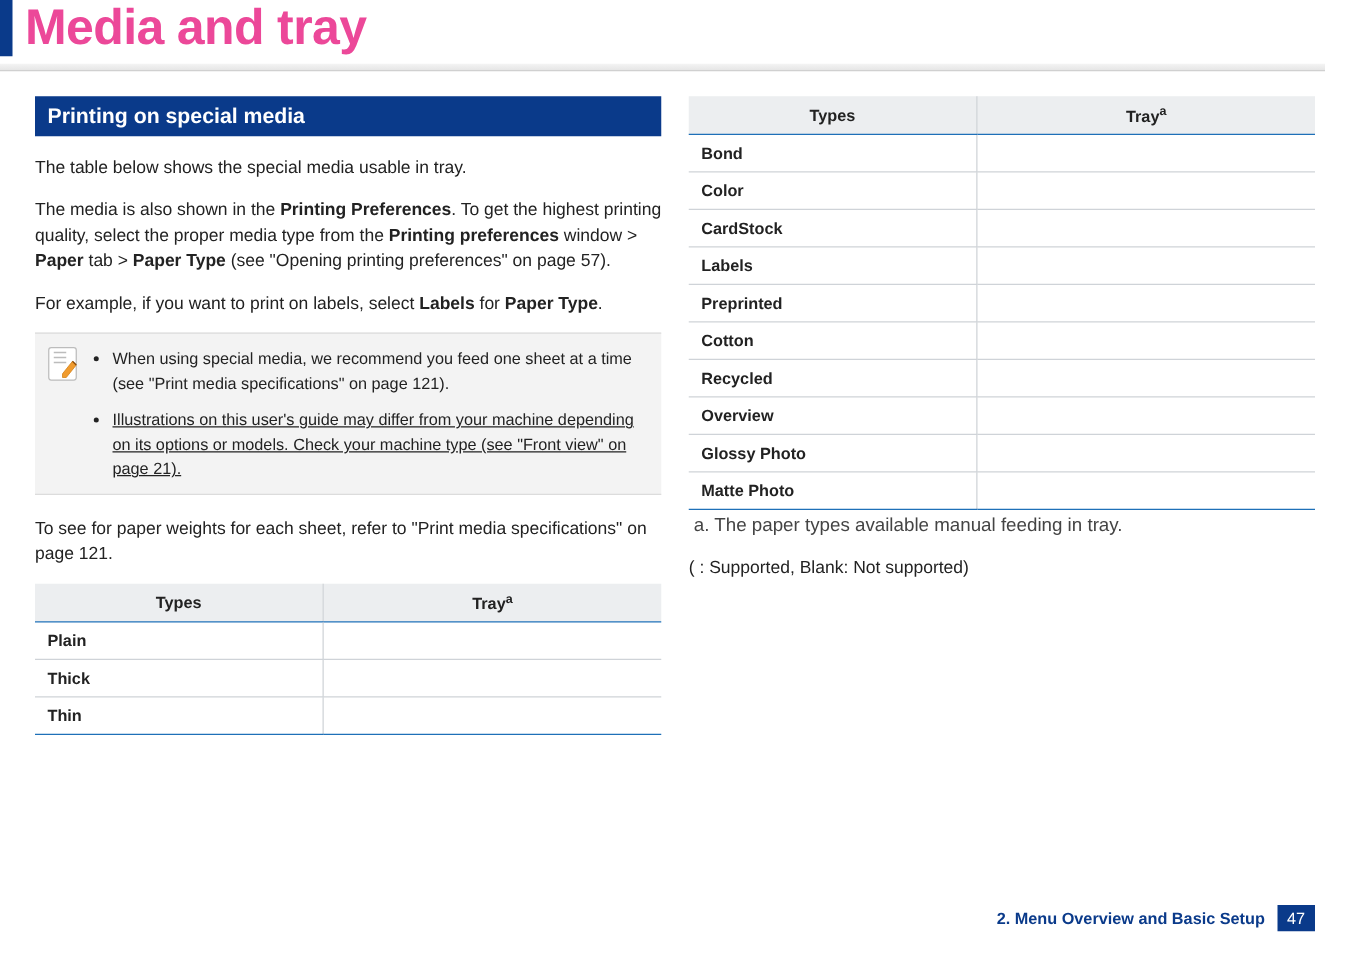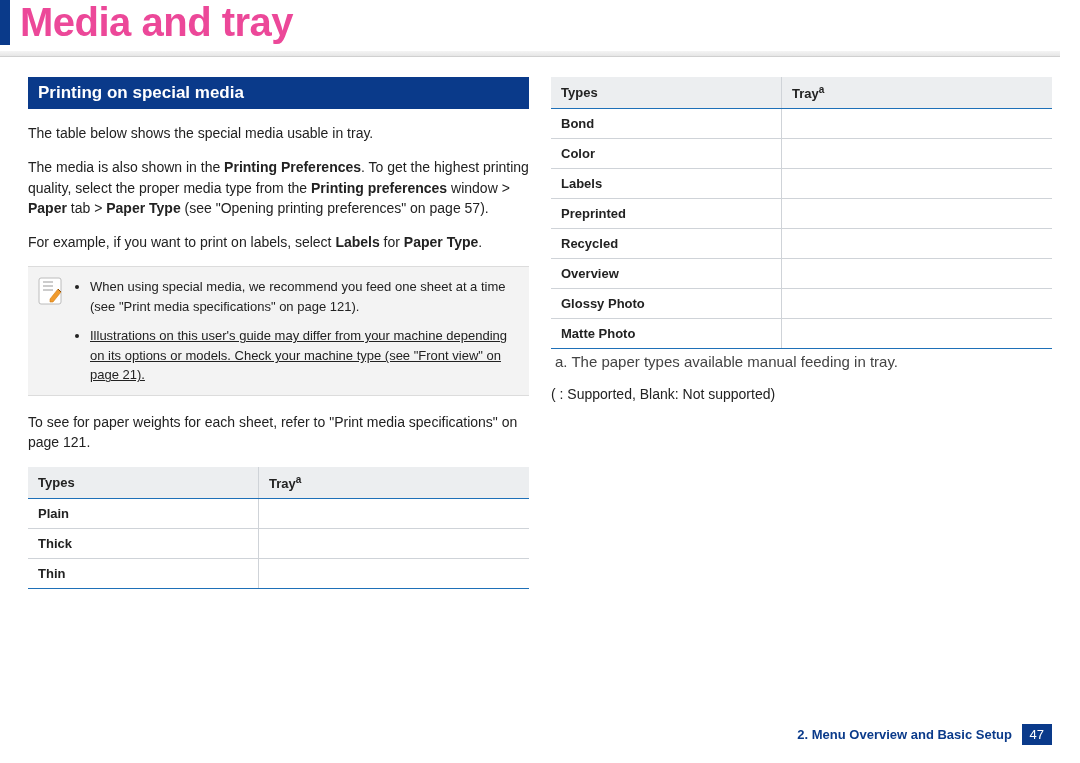--- a/index.html
+++ b/index.html
@@ -68,21 +68,21 @@
     height: 28px;
   }
   table.media {
     width: 100%;
     border-collapse: collapse;
     font-size: 13px;
   }
   table.media th {
     background: #eceef0;
     font-weight: 700;
-    text-align: left;
+    text-align: center;
     padding: 7px 10px;
     border-bottom: 1.5px solid #1e70b8;
   }
   table.media td {
     padding: 7px 10px;
     border-bottom: 1px solid #cfd3d8;
     font-weight: 700;
   }
   table.media td:nth-child(2) {
     font-weight: 400;
@@ -190,25 +190,33 @@
       <tbody>
         <tr>
             <td class="col-sep">Bond</td>
             <td></td>
           </tr>
         <tr>
             <td class="col-sep">Color</td>
             <td></td>
           </tr>
         <tr>
+            <td class="col-sep">CardStock</td>
+            <td></td>
+          </tr>
+        <tr>
             <td class="col-sep">Labels</td>
             <td></td>
           </tr>
         <tr>
             <td class="col-sep">Preprinted</td>
+            <td></td>
+          </tr>
+        <tr>
+            <td class="col-sep">Cotton</td>
             <td></td>
           </tr>
         <tr>
             <td class="col-sep">Recycled</td>
             <td></td>
           </tr>
         <tr>
             <td class="col-sep">Overview</td>
             <td></td>
           </tr>

